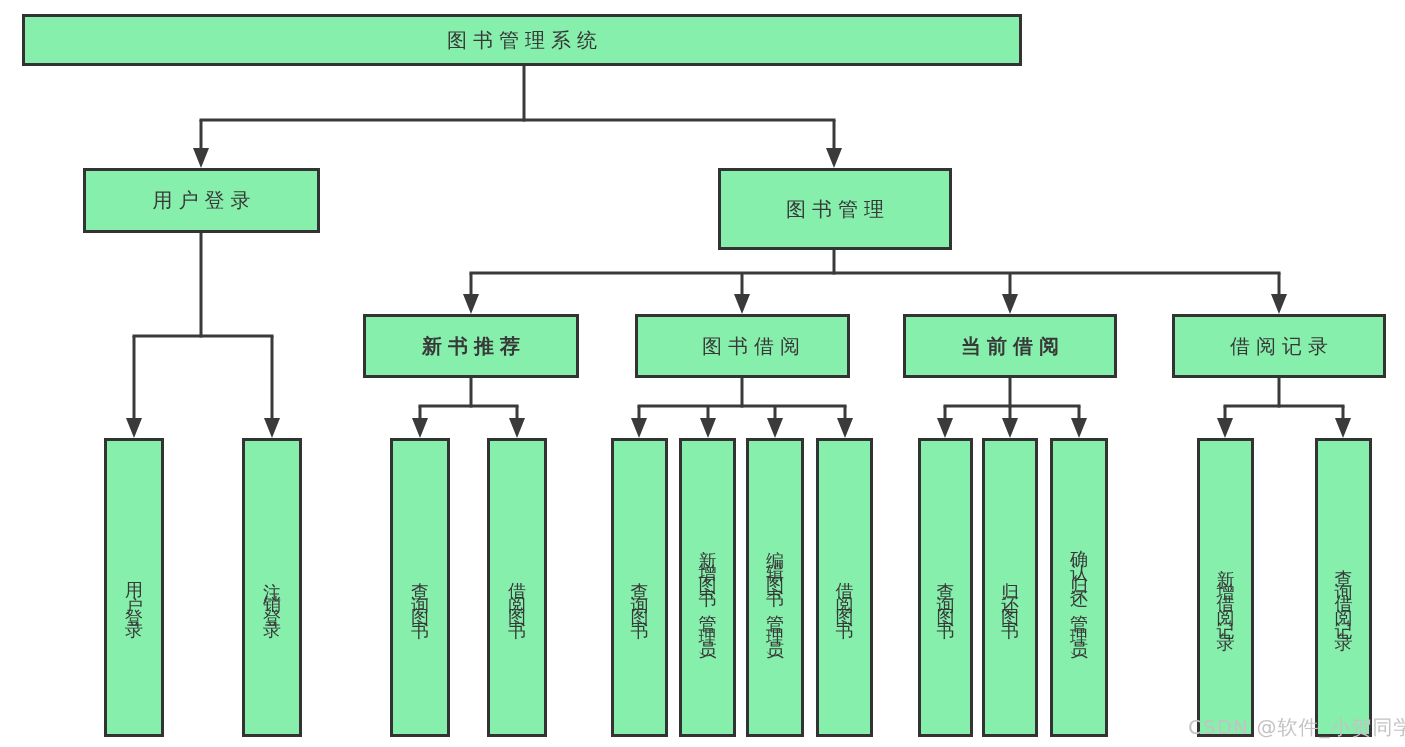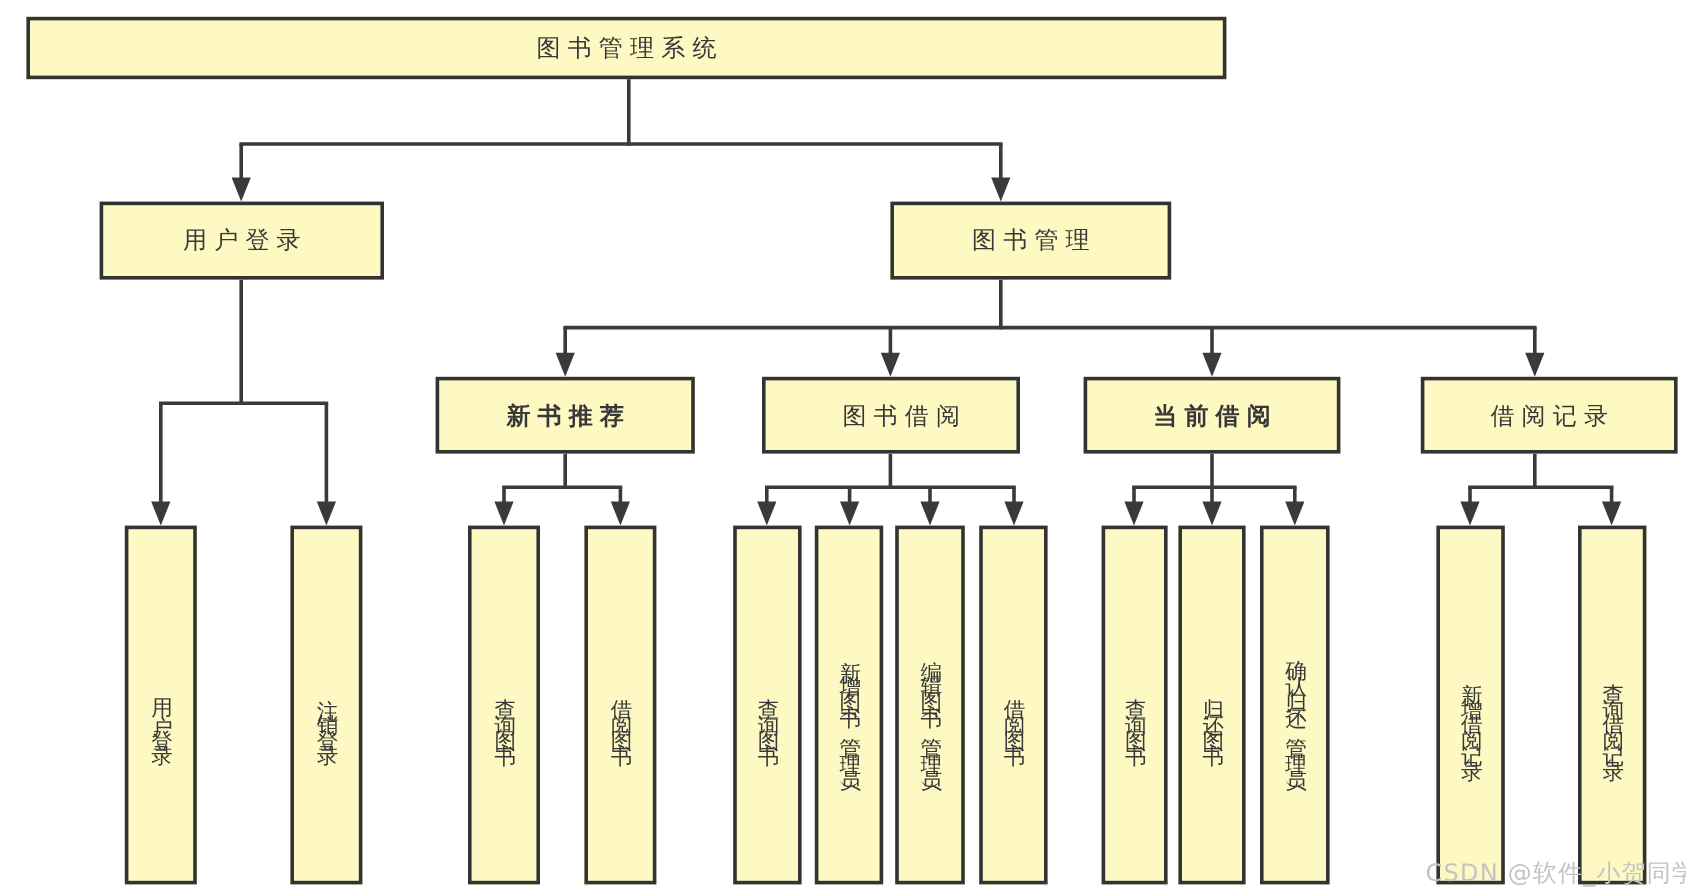--- a/index.html
+++ b/index.html
@@ -3,21 +3,21 @@
 <meta charset="utf-8">
 <style>
   html,body{margin:0;padding:0;background:#ffffff;}
   .stage{
     position:relative;width:1405px;height:747px;background:#ffffff;overflow:hidden;
     font-family:"DejaVu Sans","Liberation Sans",sans-serif;color:#333333;
   }
   .connectors{position:absolute;left:0;top:0;z-index:0;}
   .box{
     position:absolute;box-sizing:border-box;z-index:1;
-    border:3px solid #333333;background:#fef9c3;
+    border:3px solid #333333;background:#86efac;
     display:flex;align-items:center;justify-content:center;
   }
   .hlabel{
     font-size:20px;letter-spacing:6px;color:#383838;white-space:nowrap;
     text-indent:6px; 
   }
   .vlabel{
     writing-mode:vertical-rl;
     font-size:18px;letter-spacing:13px;color:#383838;
     line-height:1;padding-top:13px; 
@@ -108,34 +108,34 @@
     </g>
   </svg>
 
   <div class="box" style="left:22px;top:14px;width:1000px;height:52px;">
     <span class="hlabel">图书管理系统</span>
   </div>
 
   <div class="box" style="left:83px;top:168px;width:237px;height:65px;">
     <span class="hlabel">用户登录</span>
   </div>
-  <div class="box" style="left:718px;top:168px;width:234px;height:65px;margin-left:24px;">
+  <div class="box" style="left:718px;top:168px;width:234px;height:82px;">
     <span class="hlabel">图书管理</span>
   </div>
 
   <div class="box" style="left:363px;top:314px;width:216px;height:64px;font-weight:bold;">
     <span class="hlabel">新书推荐</span>
   </div>
   <div class="box" style="left:635px;top:314px;width:215px;height:64px;padding-left:17px;">
     <span class="hlabel">图书借阅</span>
   </div>
   <div class="box" style="left:903px;top:314px;width:214px;height:64px;font-weight:bold;">
     <span class="hlabel">当前借阅</span>
   </div>
-  <div class="box" style="left:1172px;top:314px;width:214px;height:64px;margin-left:12px;">
+  <div class="box" style="left:1172px;top:314px;width:214px;height:64px;">
     <span class="hlabel">借阅记录</span>
   </div>
 
   <div class="box" style="left:104px;top:438px;width:60px;height:299px;">
     <span class="vlabel">用户登录</span>
   </div>
   <div class="box" style="left:242px;top:438px;width:60px;height:299px;">
     <span class="vlabel">注销登录</span>
   </div>
   <div class="box" style="left:390px;top:438px;width:60px;height:299px;">

